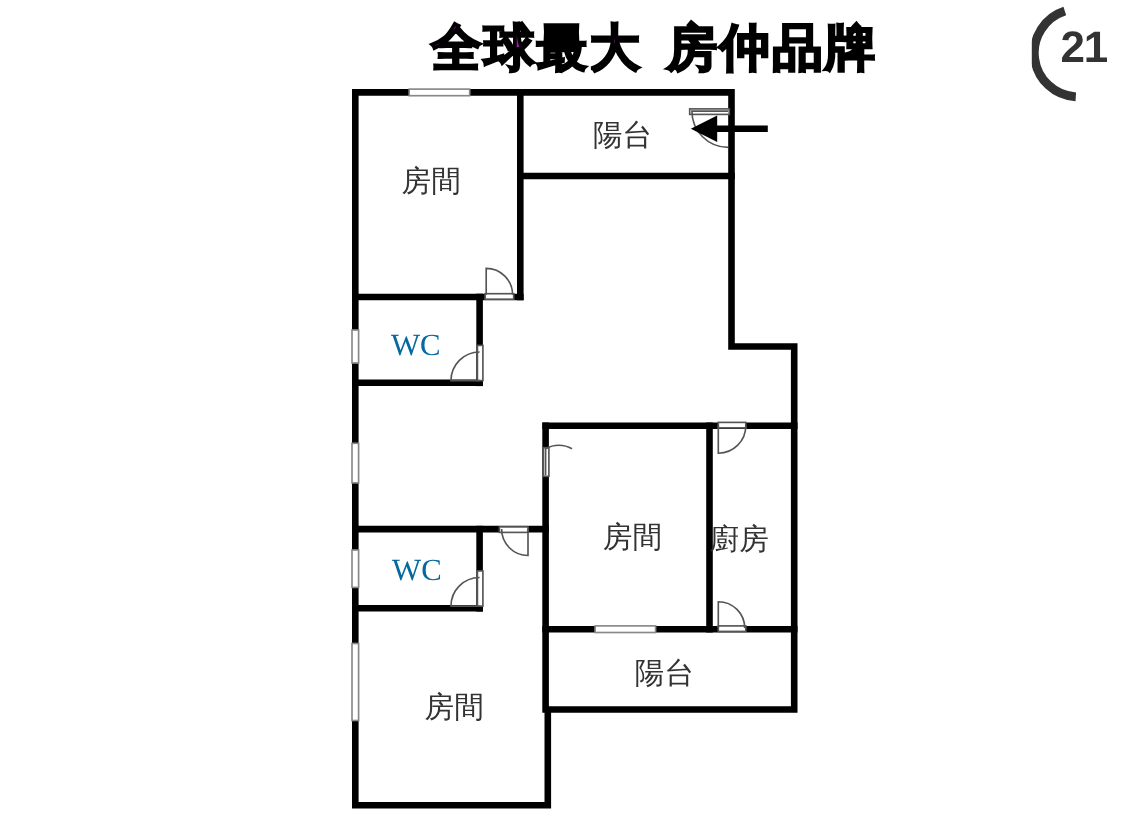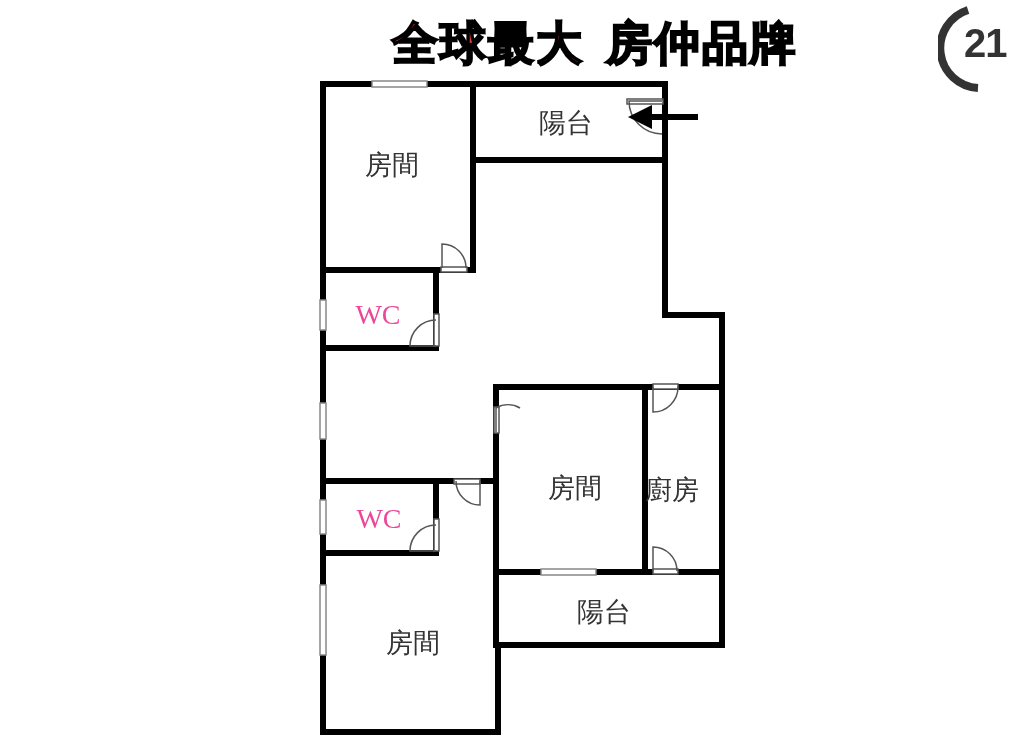--- a/index.html
+++ b/index.html
@@ -1,34 +1,34 @@
 <!DOCTYPE html>
 <html><head>
 <meta charset="utf-8">
 <style>
   html, body { margin: 0; padding: 0; background: #ffffff; }
   body { width: 1024px; height: 742px; position: relative; overflow: hidden; font-family: "DejaVu Sans", sans-serif; }
   .slogan {
     position: absolute; left: 392px; top: 12px; height: 62px;
     font-family: "DejaVu Sans", sans-serif; font-weight: 900; font-size: 46px; line-height: 62px;
-    color: #ef4444; letter-spacing: 2px; white-space: nowrap;
+    color: #a21caf; letter-spacing: 2px; white-space: nowrap;
     -webkit-text-stroke: 2px #000;
   }
   .slogan .gap { display: inline-block; width: 22px; }
   .logo { position: absolute; left: 938px; top: 4px; width: 86px; height: 92px; }
   .logo-num {
     position: absolute; left: 26px; top: 14px; font-family: "Liberation Sans", sans-serif;
     font-weight: 700; font-size: 40px; color: #333; letter-spacing: -1px; line-height: 50px;
   }
   svg.plan { position: absolute; left: 0; top: 0; }
   .room-label {
     position: absolute; font-family: Liberation Mono, monospace; font-size: 27px; color: #333;
     white-space: nowrap; transform: translate(-50%, -50%); font-weight: 300;
   }
-  .room-label.wc { font-family: "Liberation Serif", serif; font-size: 28px; color: #ec4899; }
+  .room-label.wc { font-family: "Liberation Serif", serif; font-size: 28px; color: #0369a1; }
 </style>
 </head>
 <body>
 
 <div class="slogan">
   <span>全球最大</span><span class="gap"></span><span>房仲品牌</span>
 </div>
 
 <div class="logo">
   <svg width="86" height="92" viewBox="0 0 86 92">

